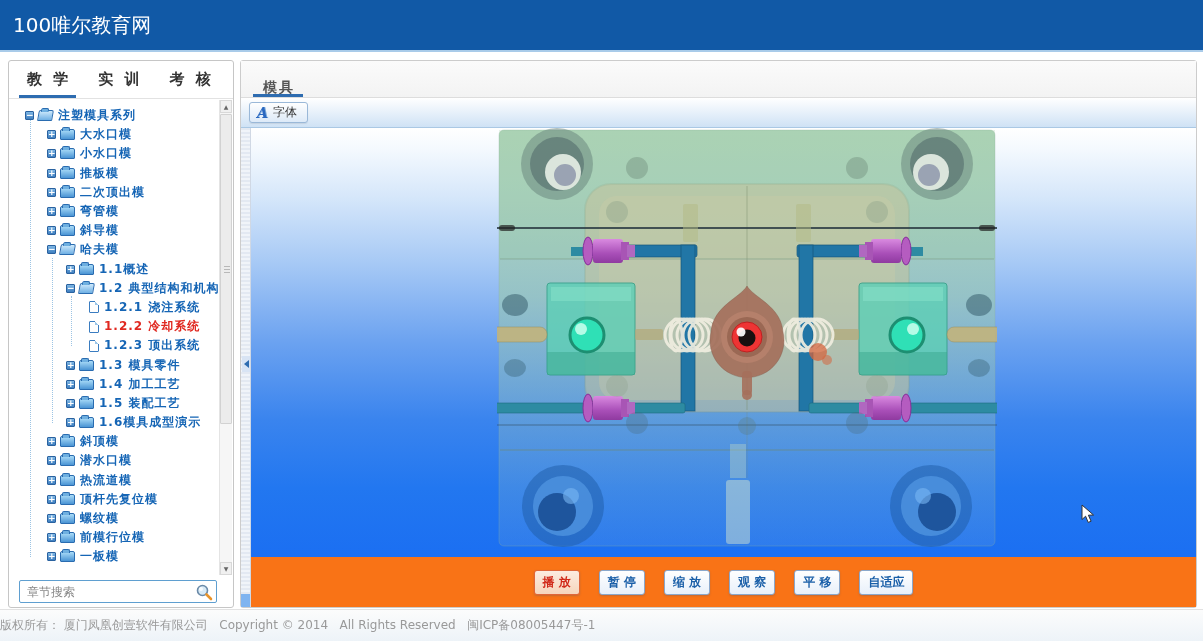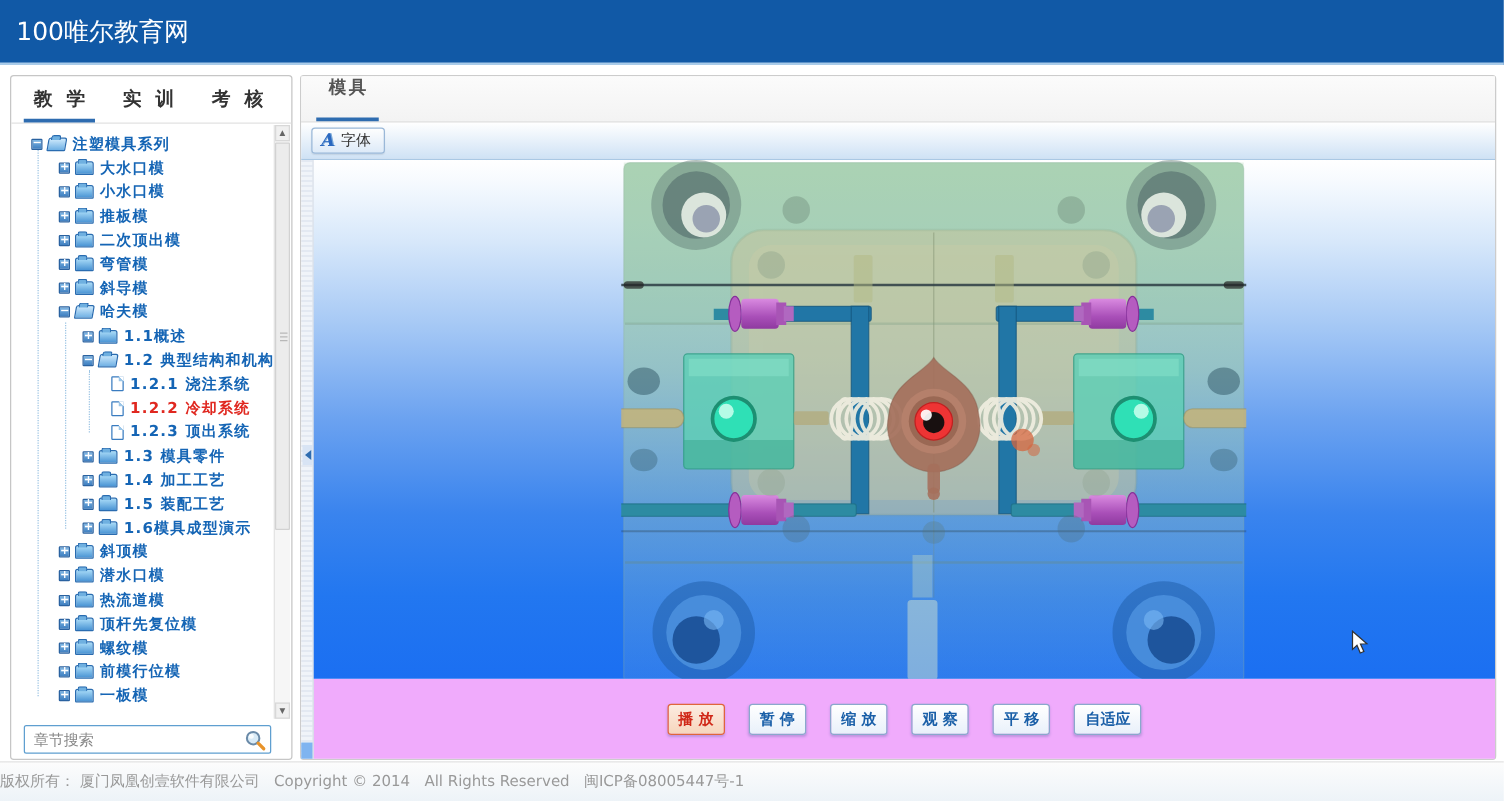--- a/index.html
+++ b/index.html
@@ -71,21 +71,21 @@
     background:#fff; border-radius:2px; }
   .search-input { position:absolute; inset:0; border:none; outline:none; background:transparent;
     padding:0 24px 0 7px; font-size:12px; color:#333; font-family:inherit; }
   .search-input::placeholder { color:#888; }
   .search-icon { position:absolute; right:3px; top:2px; width:18px; height:18px; cursor:pointer; }
 
   
   .main { position:absolute; left:240px; top:60px; width:957px; height:548px;
     background:#fff; border:1px solid #ccc; border-radius:3px; display:flex; flex-direction:column; }
   .main-tabbar { position:relative; height:37px; flex:none; background:linear-gradient(#fbfbfb,#f3f3f3);
-    border-bottom:1px solid #ddd; display:flex; align-items:flex-start; }
+    border-bottom:1px solid #ddd; display:flex; align-items:flex-end; }
   .main-tab { margin-left:22px; font-size:14px; font-weight:bold; color:#555; letter-spacing:2px; cursor:pointer; }
   .main-tab-underline { position:absolute; left:12px; bottom:0; width:50px; height:3px;
     background:var(--accent-blue,#2e6cb0); }
   .main-toolbar { height:30px; flex:none; background:linear-gradient(#ffffff,#cfe2f5);
     border-bottom:1px solid #aac8e4; display:flex; align-items:center; padding-left:8px; }
   .font-btn { height:21px; padding:0 10px 0 7px; border:1px solid #9ab8d8; border-radius:3px;
     background:linear-gradient(#fefefe,#ddeaf8); display:flex; align-items:center; gap:5px;
     font-size:12px; color:#333; cursor:pointer; box-shadow:0 1px 1px rgba(0,0,0,.08); }
   .font-A { font-family:"DejaVu Serif","Liberation Serif",serif; font-style:italic; font-weight:bold;
     color:#2a68c0; font-size:14px; line-height:1; text-shadow:1px 0 #7aa8d8; }
@@ -98,21 +98,21 @@
   .splitter-arrow { width:0; height:0; border-top:4px solid transparent;
     border-bottom:4px solid transparent; border-right:5px solid #2e6cb0; }
   .splitter::after { content:""; position:absolute; left:0; bottom:0; width:100%; height:13px;
     background:#7fb4f0; }
   .viewer-col { flex:1; display:flex; flex-direction:column; min-width:0; }
   .canvas { position:relative; flex:1; overflow:hidden;
     background:linear-gradient(180deg,#ffffff 0%,#f4f9fe 5%,#d6e7fa 16%,#a5c8f5 32%,#6ba2f0 50%,#3a84ee 68%,#2277f0 84%,#1b6ff2 100%); }
   .mold-svg { position:absolute; left:246px; top:0; }
   .cursor { position:absolute; left:830px; top:376px; }
 
-  .control-bar { height:64px; flex:none; background:#f0abfc; display:flex;
+  .control-bar { height:50px; flex:none; background:#f97316; display:flex;
     align-items:center; justify-content:center; gap:19px; }
   .ctrl-btn { min-width:41px; height:25px; padding:0 8px; border:1px solid #8aa8cc; border-radius:3px;
     background:linear-gradient(#ffffff,#e8f0fa); color:#1a5fa8; font-size:12px; font-weight:bold;
     cursor:pointer; font-family:inherit; box-shadow:0 1px 2px rgba(40,80,140,.25); white-space:pre; }
   .ctrl-btn.active { border-color:var(--play-orange,#e0663a);
     background:linear-gradient(#fcebe0,#f6d6bd); color:#d02818; }
 
   
   .footer { position:absolute; left:0; top:609px; width:1203px; height:32px;
     background:linear-gradient(#fcfcfc,#edf3f8); border-top:1px solid #e2e2e2;

